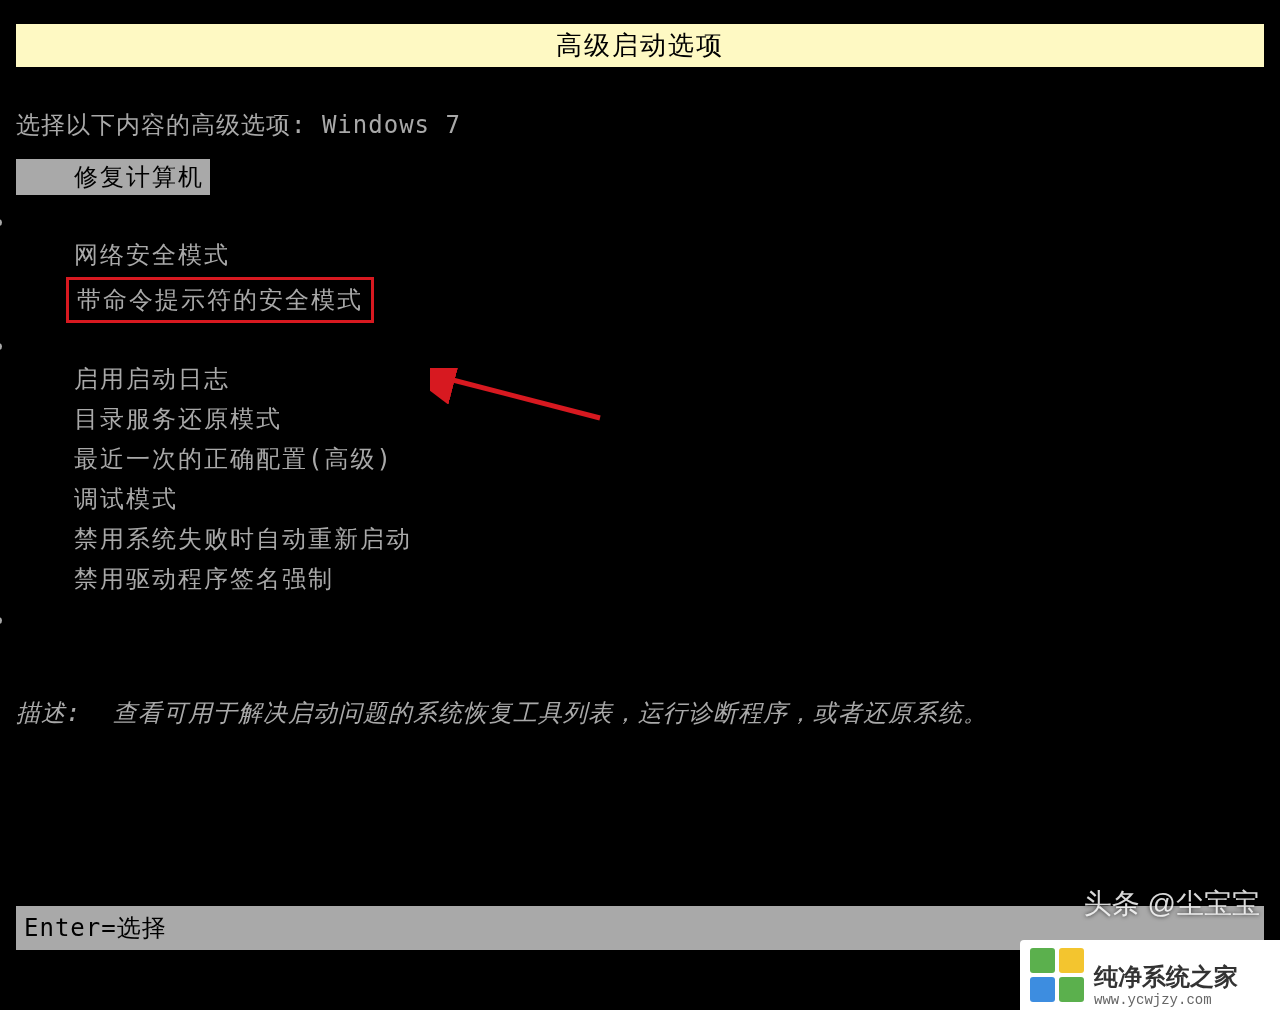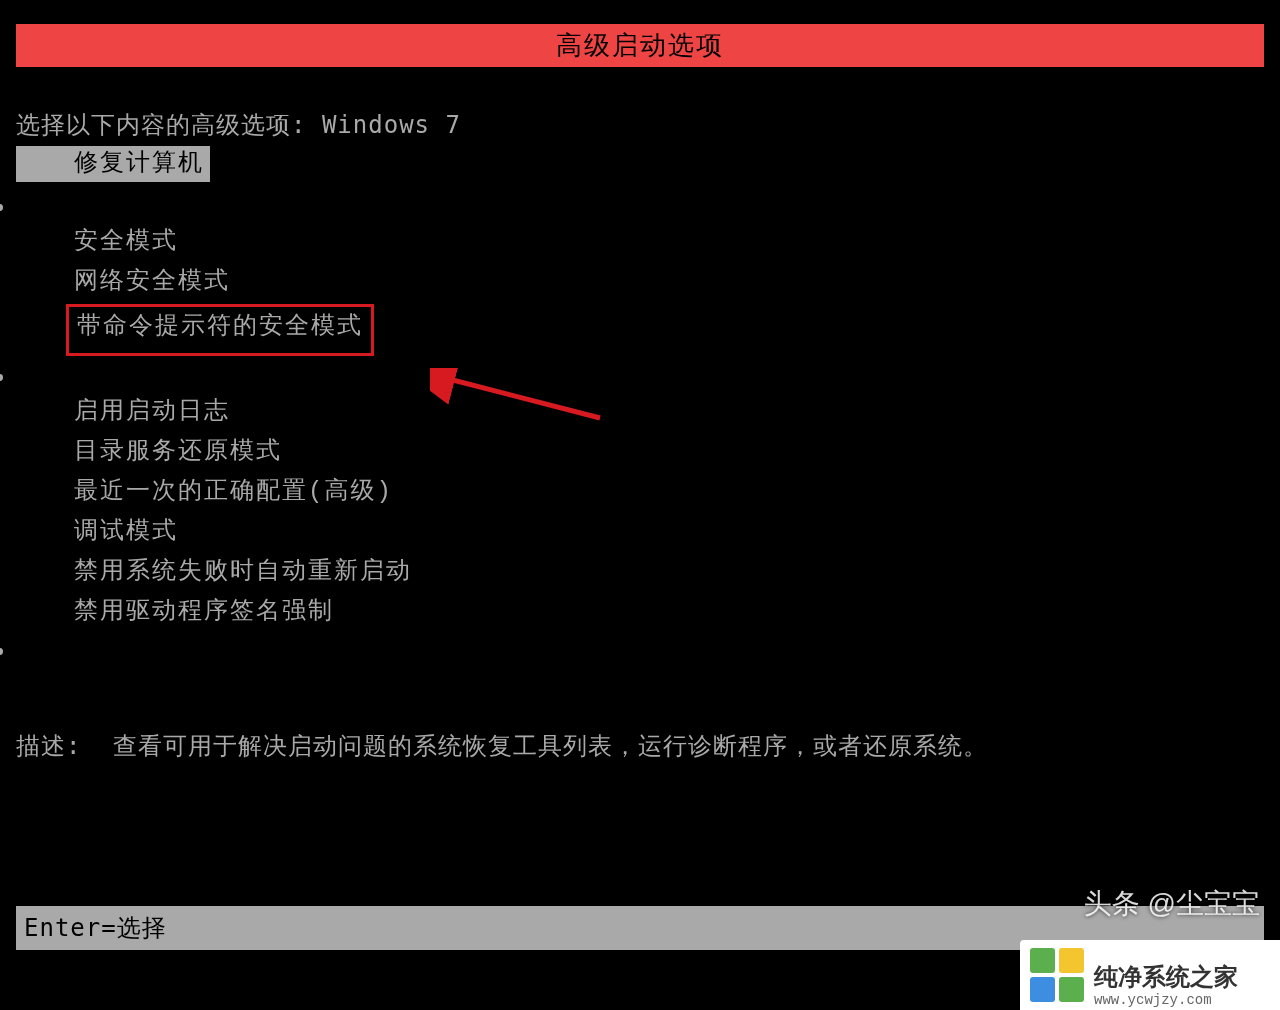--- a/index.html
+++ b/index.html
@@ -12,42 +12,41 @@
       color: #a9a9a9;
       font-family: "SimSun", "宋体", "Microsoft YaHei", monospace;
       font-size: 24px;
       width: 1280px;
       height: 1010px;
       overflow: hidden;
       position: relative;
       line-height: 1.5;
     }
     .title-bar {
-      background: #ef4444;
+      background: #fef9c3;
       color: #000;
       text-align: center;
       padding: 2px 0;
       margin: 24px 16px 0 16px;
       font-size: 26px;
       letter-spacing: 2px;
     }
     .content {
       padding: 40px 16px 0 16px;
     }
     .instruction {
-      margin-bottom: 3px;
+      margin-bottom: 16px;
       letter-spacing: 1px;
     }
     .instruction-sub {
       margin-bottom: 40px;
       letter-spacing: 1px;
     }
     .menu {
       padding-left: 0;
-      font-family: Liberation Mono, monospace;
     }
     .menu-item {
       list-style: none;
       padding-left: 58px;
       letter-spacing: 2px;
       margin-bottom: 4px;
     }
     .menu-item.selected {
       background: #a9a9a9;
       color: #000;
@@ -57,38 +56,39 @@
     }
     .menu-item.selected-wrapper {
       padding-left: 0;
     }
     .menu-gap {
       height: 34px;
     }
     .highlight-box {
       border: 3px solid #d71920;
       display: inline-block;
-      padding: 2px 8px 8px 0;
+      padding: 2px 8px 2px 0;
       margin-left: 50px;
       position: relative;
     }
     .highlight-box .inner {
       padding-left: 8px;
       letter-spacing: 2px;
     }
     .arrow {
       position: absolute;
       left: 430px;
       top: 368px;
       pointer-events: none;
     }
     .description {
       margin-top: 60px;
       padding-left: 0;
       letter-spacing: 1px;
+      font-style: italic;
     }
     .desc-label {
       display: inline;
     }
     .desc-text {
       display: inline;
       padding-left: 16px;
     }
     .footer-bar {
       position: absolute;
@@ -165,21 +165,20 @@
 <div class="content">
   <div class="instruction">
     <span>选择以下内容的高级选项:</span><span> Windows 7</span>
   </div>
 
   <ul class="menu">
     <li class="menu-item selected-wrapper">
       <span class="selected menu-item">修复计算机</span>
     </li>
     <li class="menu-gap"></li>
-    <li class="menu-item">安全模式</li>
     <li class="menu-item">网络安全模式</li>
     <li style="list-style:none;margin-bottom:4px;">
       <span class="highlight-box">
         <span class="inner">带命令提示符的安全模式</span>
       </span>
     </li>
     <li class="menu-gap"></li>
     <li class="menu-item">启用启动日志</li>
     <li class="menu-item">目录服务还原模式</li>
     <li class="menu-item">最近一次的正确配置(高级)</li>

